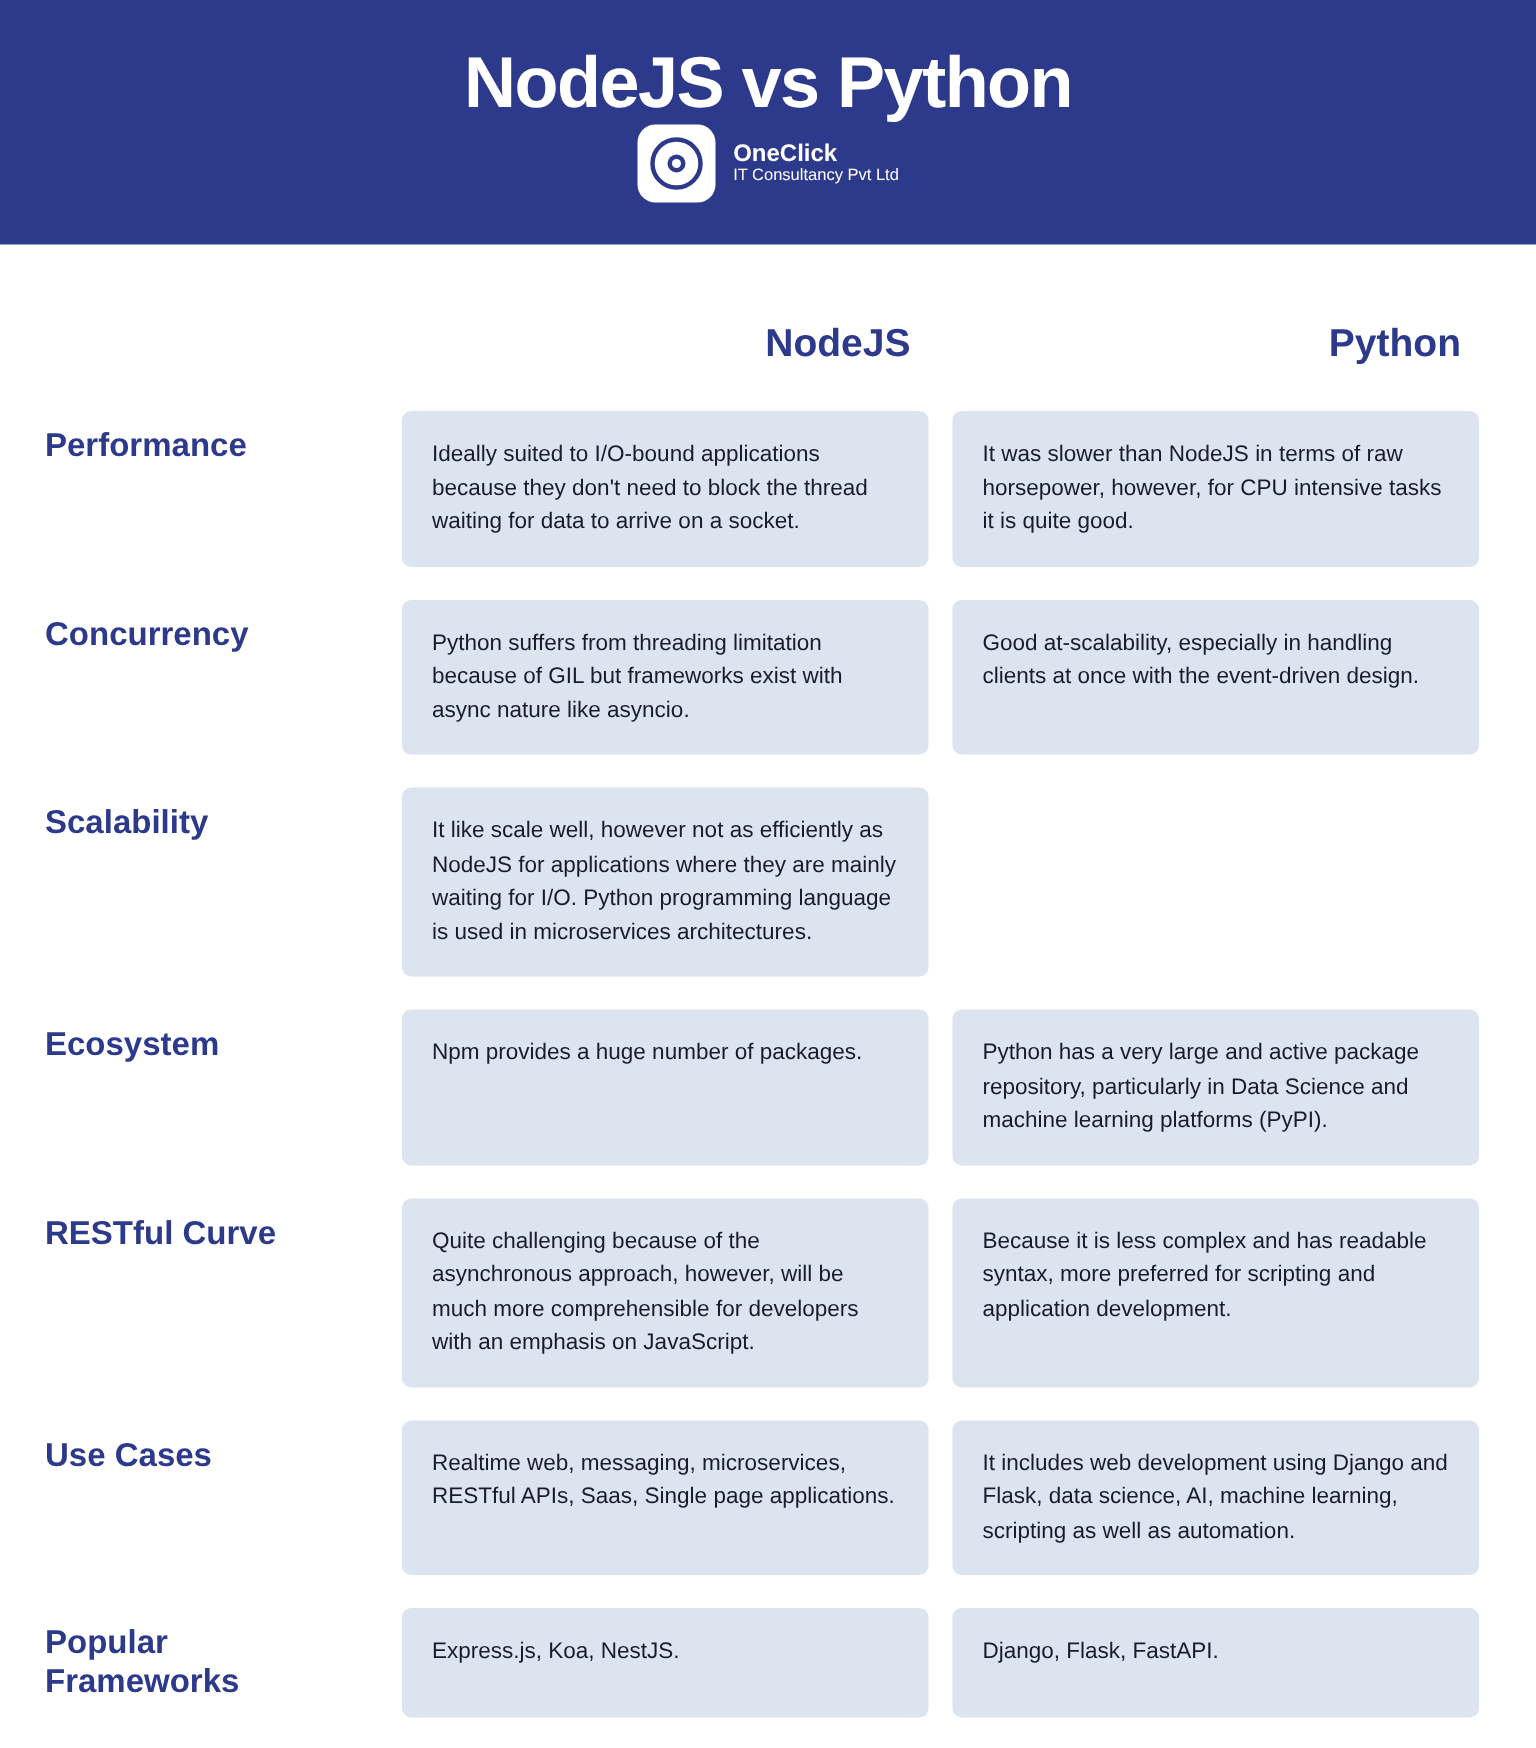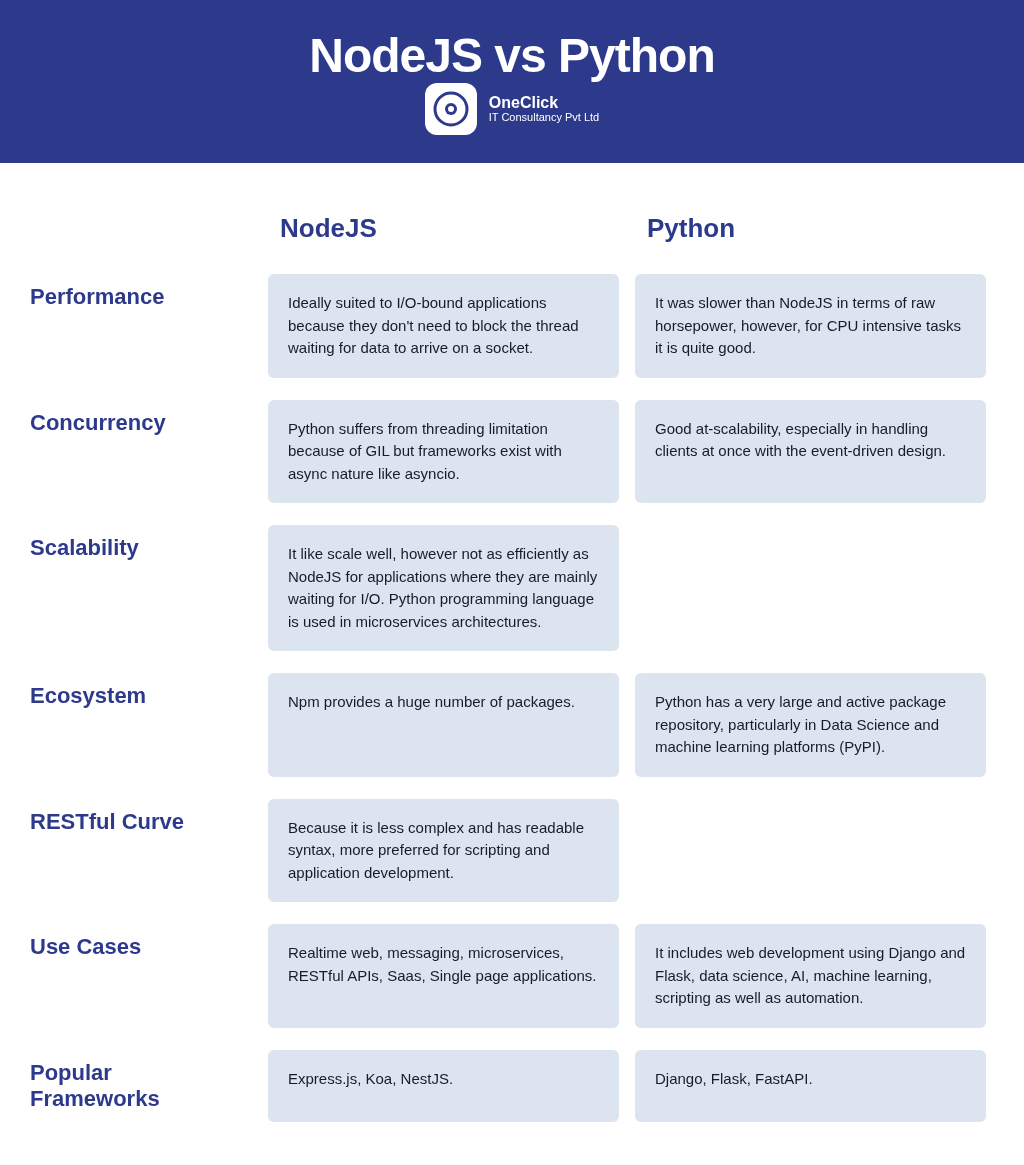--- a/index.html
+++ b/index.html
@@ -79,21 +79,21 @@
       display: grid;
       grid-template-columns: 230px 1fr 1fr;
       margin-bottom: 10px;
     }
 
     .col-header-empty {
       
     }
 
     .col-header {
-      text-align: left;
+      text-align: right;
       font-size: 26px;
       font-weight: 700;
       color: #2d3a8c;
       padding: 10px 20px 20px;
     }
 
     .comparison-row {
       display: grid;
       grid-template-columns: 230px 1fr 1fr;
       margin-bottom: 22px;
@@ -181,20 +181,21 @@
         <div class="row-label">
           <span class="row-label-text" style="white-space: pre-line;">Ecosystem</span>
         </div>
         <div class="cell">Npm provides a huge number of packages.</div>
         <div class="cell">Python has a very large and active package repository, particularly in Data Science and machine learning platforms (PyPI).</div>
       </div>
       <div class="comparison-row">
         <div class="row-label">
           <span class="row-label-text" style="white-space: pre-line;">RESTful Curve</span>
         </div>
+        <div class="cell">Quite challenging because of the asynchronous approach, however, will be much more comprehensible for developers with an emphasis on JavaScript.</div>
         <div class="cell">Because it is less complex and has readable syntax, more preferred for scripting and application development.</div>
       </div>
       <div class="comparison-row">
         <div class="row-label">
           <span class="row-label-text" style="white-space: pre-line;">Use Cases</span>
         </div>
         <div class="cell">Realtime web, messaging, microservices, RESTful APIs, Saas, Single page applications.</div>
         <div class="cell">It includes web development using Django and Flask, data science, AI, machine learning, scripting as well as automation.</div>
       </div>
       <div class="comparison-row">

